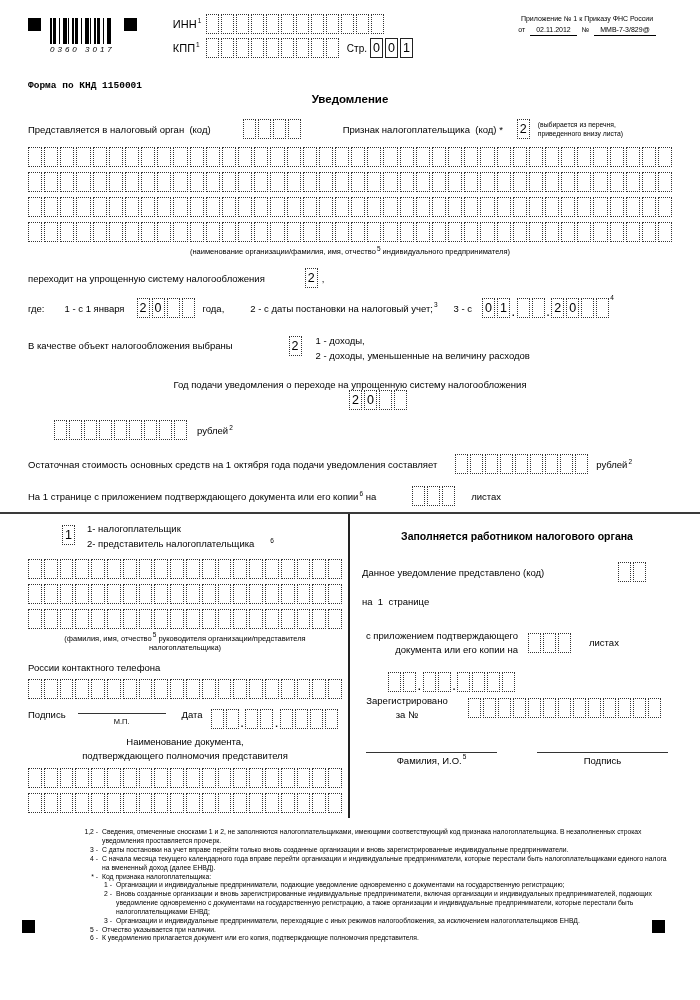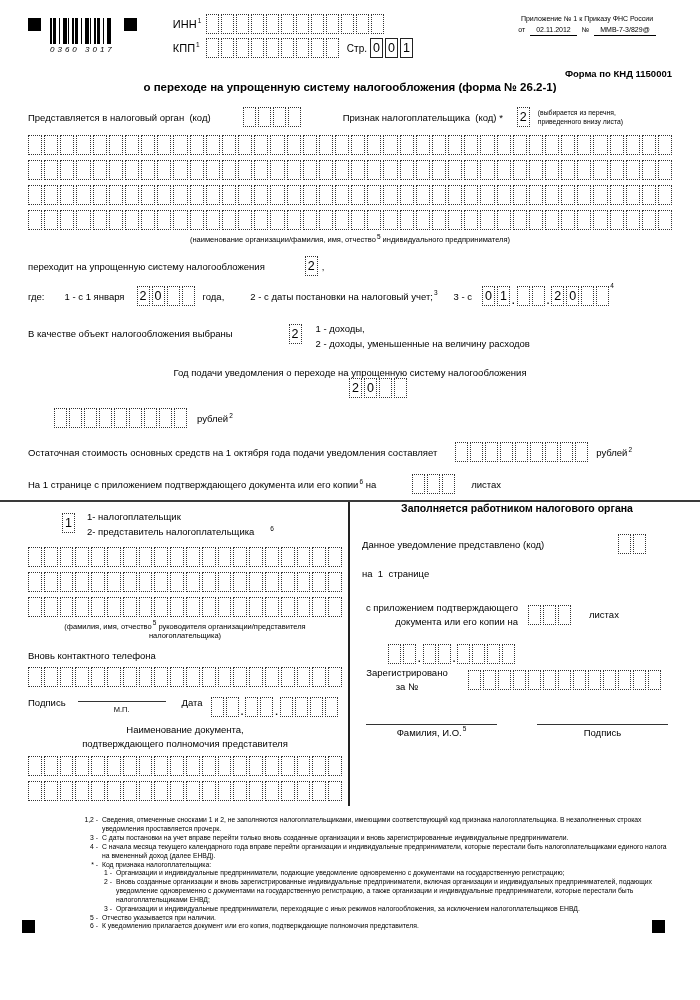--- a/index.html
+++ b/index.html
@@ -35,37 +35,37 @@
   .barcode-wrap { display:flex; align-items:flex-start; gap:9px; margin-top:4px;font-style:italic; }
   .barcode { width:62px; height:26px;
     background:repeating-linear-gradient(90deg,#000 0 2px,#fff 2px 3px,#000 3px 6px,#fff 6px 9px,#000 9px 10px,#fff 10px 13px,#000 13px 17px,#fff 17px 18px,#000 18px 19px,#fff 19px 22px); }
   .bcnum { font-size:8px; letter-spacing:3px; text-align:center; margin-top:1px; }
   .innkpp { margin-left:36px; }
   .innkpp .lblrow { display:flex; align-items:center; margin-bottom:4px; }
   .innkpp .tag { font-size:11px; margin-right:3px; width:30px; }
   .appendix { margin-left:auto; font-size:7px; line-height:1.5; width:170px; text-align:center; }
   .appendix .l2 { display:flex; justify-content:center; gap:5px; }
   .u { border-bottom:1.5px solid #000; padding:0 6px; }
-  .knd { font-weight:bold; font-size:9.5px; text-align:right; margin-top:6px; }
+  .knd { font-weight:bold; font-size:9.5px; margin-top:18px;font-family:Liberation Mono, monospace; }
 
   .title1 { text-align:center; font-weight:bold; font-size:11.5px; margin-top:2px; }
   .title2 { text-align:center; font-weight:bold; font-size:11.5px; margin-top:2px; }
 
   .smallnote { font-size:6.8px; line-height:1.35; }
 
   .gridrow { margin-bottom:5px; }
   .caption { font-size:7.5px; text-align:center; }
 
   .lbl { white-space:nowrap; }
 
   hr.thick { border:none; border-top:2.2px solid #3a3a3a; margin:6px -28px 0 -28px; }
 
   .cols { display:flex; min-height:268px; }
   .colL { width:322px; border-right:2px solid #222; padding-right:6px; padding-top:8px; }
-  .colR { flex:1; padding-left:12px; padding-top:0; }
+  .colR { flex:1; padding-left:12px; padding-top:16px; }
 
   .sigline { border-bottom:1.5px solid #333; height:1px; }
   .overline { border-top:1.5px solid #333; padding-top:2px; text-align:center; }
 
   .fnblock { margin-top:10px; padding-left:48px; font-size:6.8px; line-height:1.3; }
   .fnrow { display:flex; }
   .fnrow .mk { width:26px; text-align:right; flex:0 0 auto; padding-right:4px; }
   .fnrow.ind .mk { width:40px; }
   .corner { position:absolute; width:13px; height:13px; background:#000; }
 </style>
@@ -130,21 +130,21 @@
         <span>от</span>
         <span class="u">02.11.2012</span>
         <span>№</span>
         <span class="u">ММВ-7-3/829@</span>
       </div>
     </div>
   </div>
 
   <div class="knd">Форма по КНД 1150001</div>
 
-  <div class="title2">о переходе на упрощенную систему налогообложения (форма № 26.2-1)</div>
+  <div class="title1">Уведомление</div>
 
   <div class="flex aic" style="margin-top:14px;">
     <span class="lbl"><span>Представляется в налоговый орган</span>&nbsp;&nbsp;<span>(код)</span></span>
     <span class="cellrow" style="margin-left:32px;">
         <span class="cell"></span>
         <span class="cell"></span>
         <span class="cell"></span>
         <span class="cell"></span>
       </span>
     <span class="lbl" style="margin-left:42px;"><span>Признак налогоплательщика</span>&nbsp;&nbsp;<span>(код)</span>&nbsp;<span>*</span></span>
@@ -516,21 +516,21 @@
             <span class="cell"></span>
             <span class="cell"></span>
           </div>
       </div>
       <div class="caption">
         <span>(фамилия, имя, отчество</span><sup class="fn">5</sup>
         <span>руководителя организации/представителя</span><br>
         <span>налогоплательщика)</span>
       </div>
 
-      <div style="margin-top:10px;">Вновь контактного телефона</div>
+      <div style="margin-top:10px;">России контактного телефона</div>
       <div class="cellrow stretch" style="margin-top:6px;">
           <span class="cell"></span>
           <span class="cell"></span>
           <span class="cell"></span>
           <span class="cell"></span>
           <span class="cell"></span>
           <span class="cell"></span>
           <span class="cell"></span>
           <span class="cell"></span>
           <span class="cell"></span>

